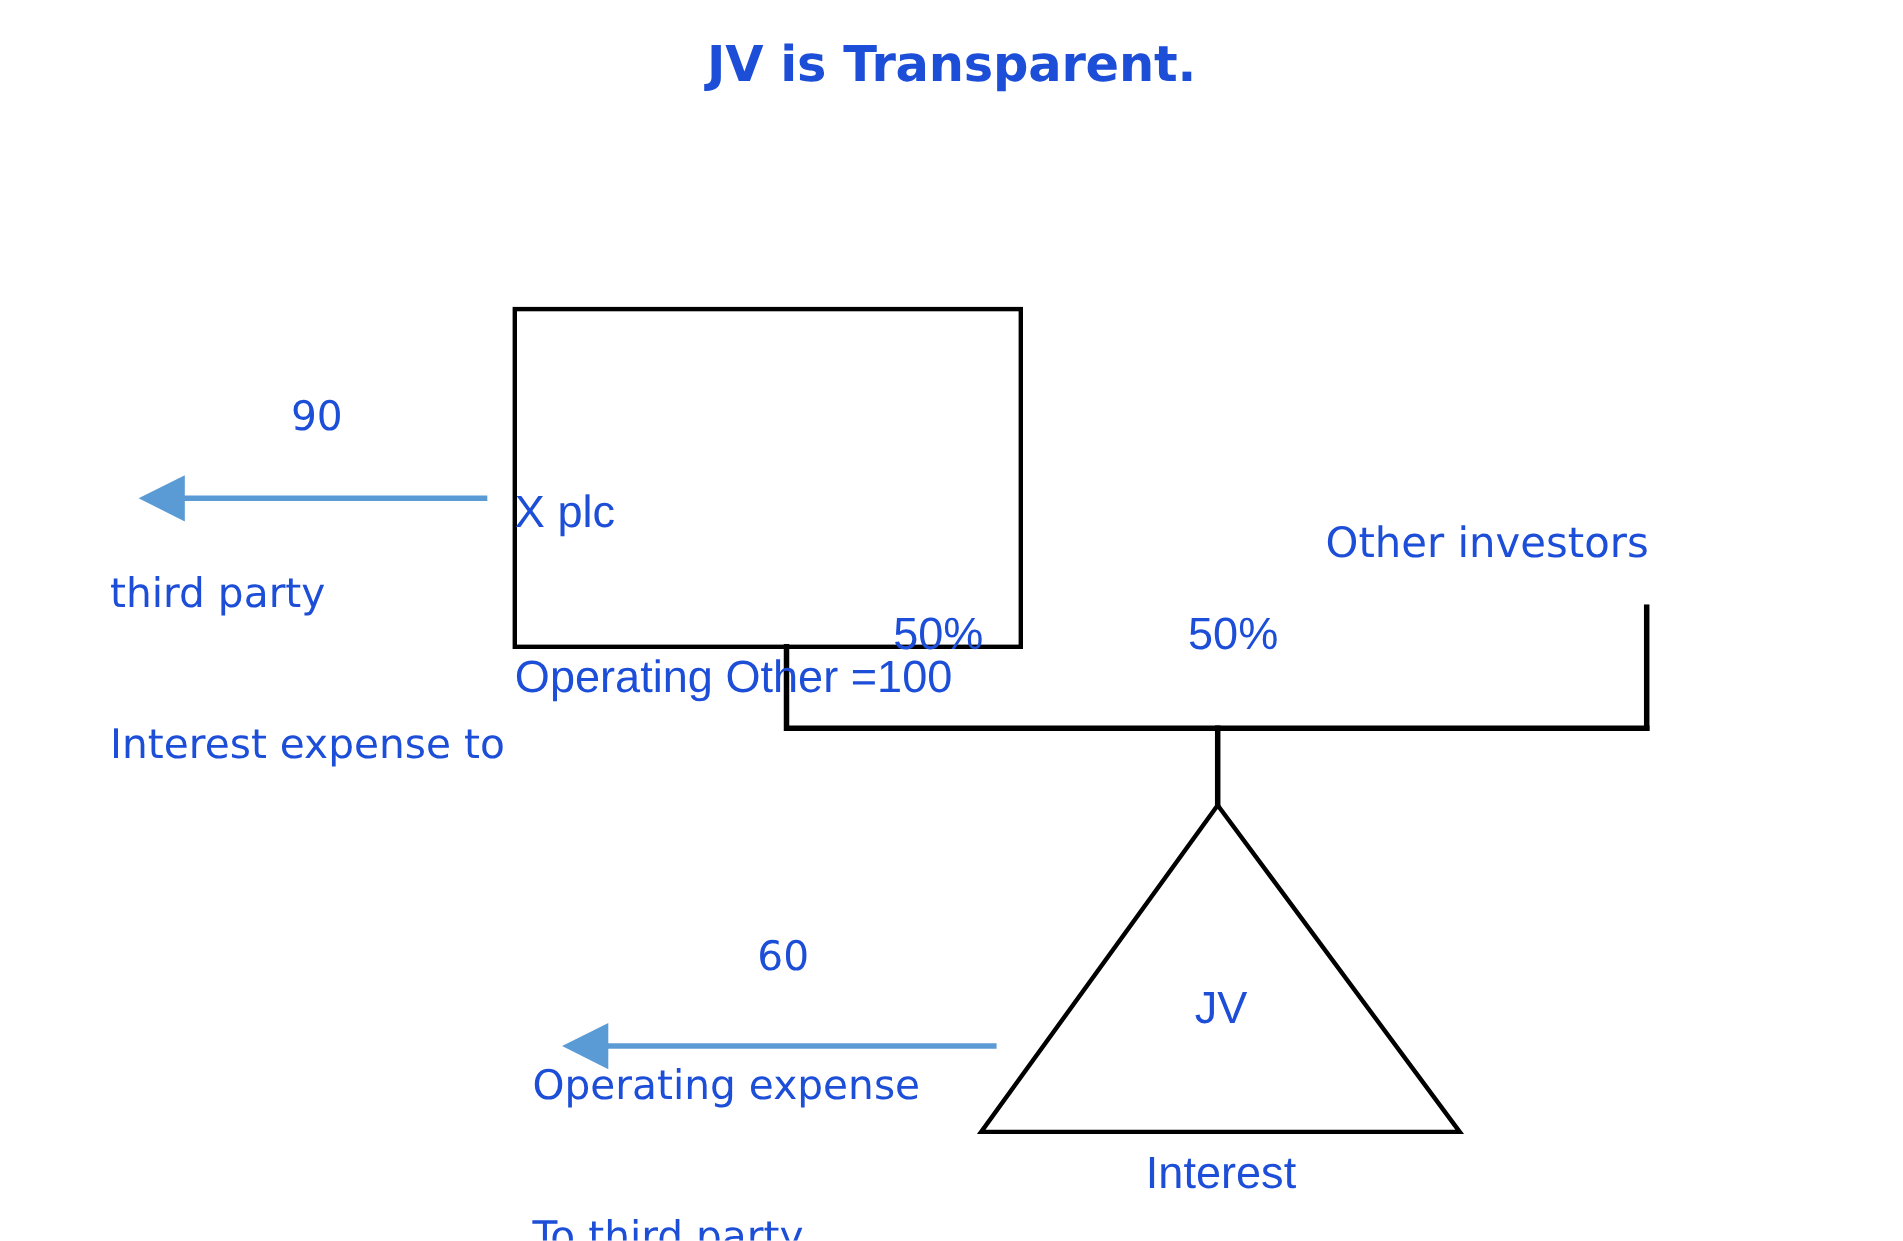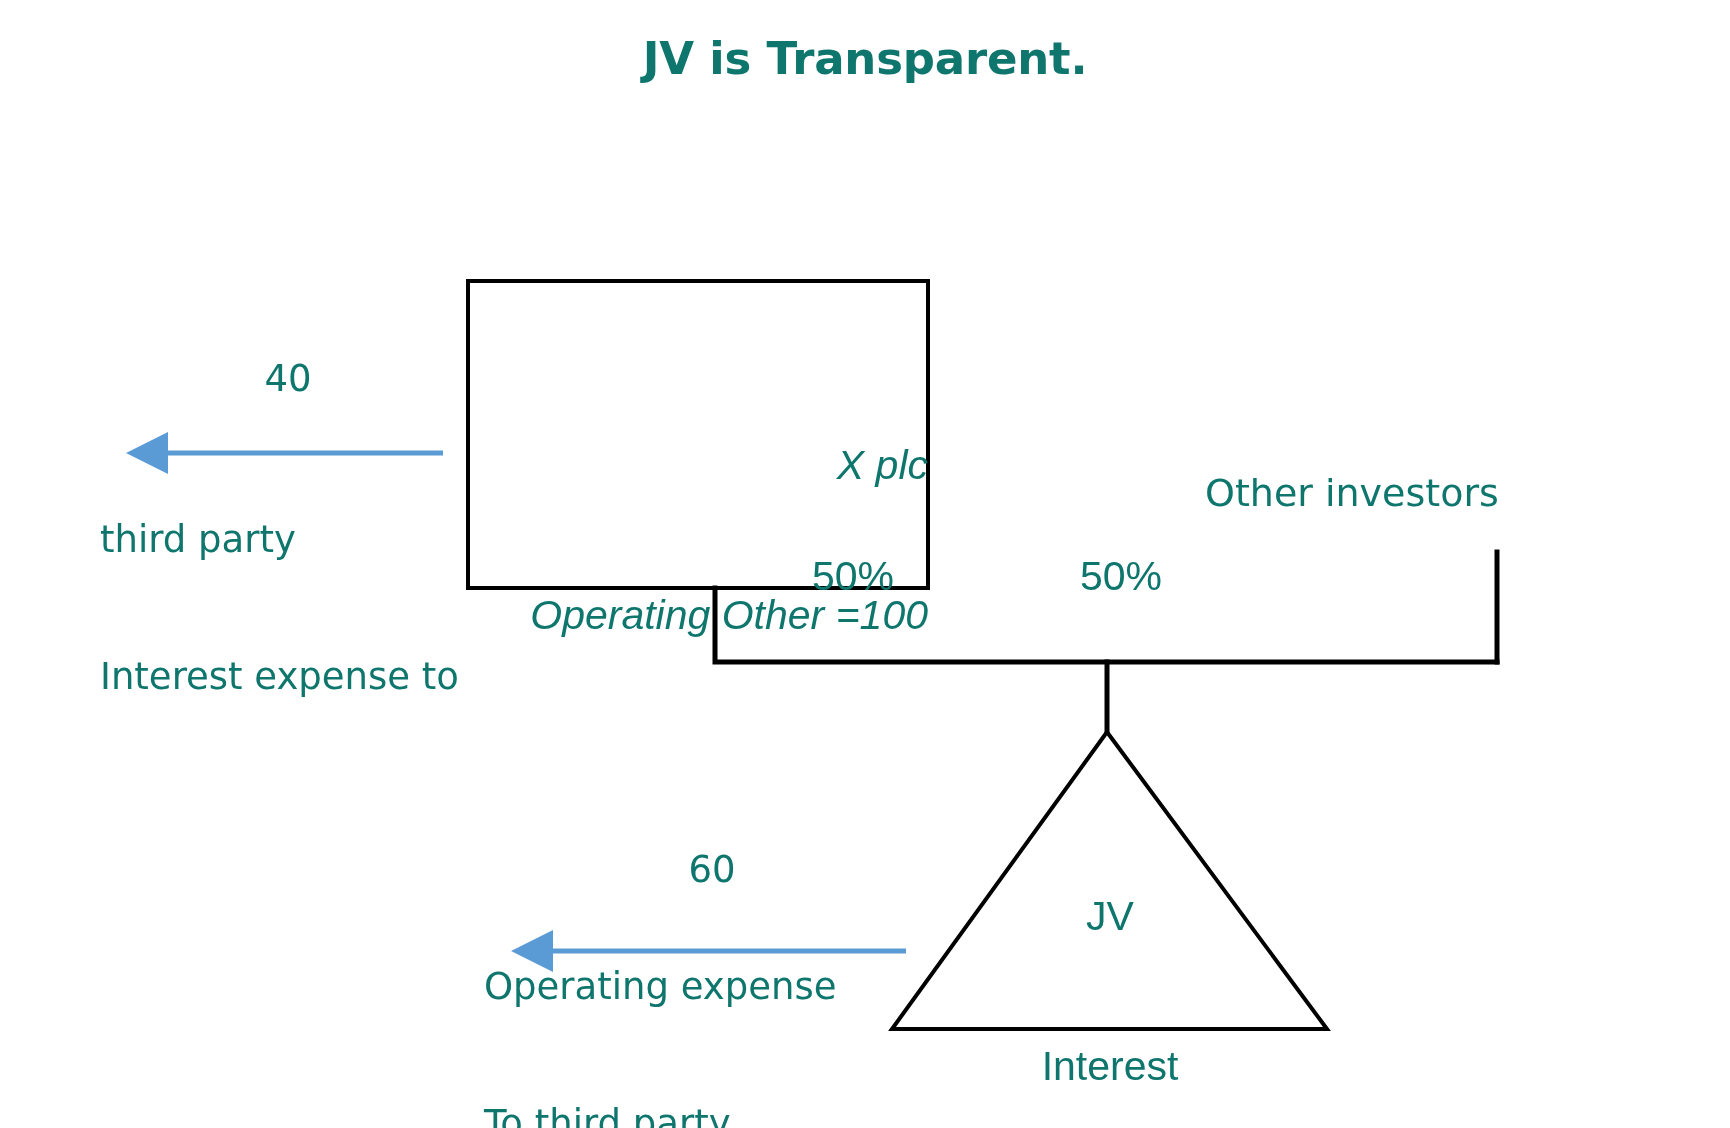--- a/index.html
+++ b/index.html
@@ -17,21 +17,21 @@
   }
   #diagram-svg {
     position: absolute;
     left: 0;
     top: 0;
     width: 1730px;
     height: 1128px;
   }
   .lbl {
     position: absolute;
-    color: #0f766e;
+    color: #1d4ed8;
     white-space: pre;
     line-height: 1.18;
   }
   
   .font-humanist { font-family: "DejaVu Sans", sans-serif; }
   
   .font-grotesk  { font-family: "Liberation Sans", sans-serif; }
 
   #page-title {
     left: 0;
@@ -40,24 +40,23 @@
     text-align: center;
     font-size: 45px;
     font-weight: bold;
     letter-spacing: -0.2px;
   }
 
   #xplc-text {
     left: 468px;
     top: 340px;
     width: 460px;
-    text-align: right;
+    text-align: left;
     font-size: 41px;
     line-height: 1.22;
-    font-style: italic;
   }
 
   #jv-text {
     left: 892px;
     top: 791px;
     width: 436px;
     text-align: center;
     font-size: 41px;
     line-height: 1.22;
   }
@@ -148,21 +147,21 @@
   <div class="lbl font-grotesk" id="pct-right">50%</div>
 
   <div class="lbl font-humanist" id="other-investors">Other investors</div>
 
   <div class="lbl font-grotesk" id="jv-text">
     <div>JV</div>
     <div>Interest</div>
     
   </div>
 
-  <div class="lbl font-humanist" id="arrow1-value">40</div>
+  <div class="lbl font-humanist" id="arrow1-value">90</div>
   <div class="lbl font-humanist" id="arrow1-caption">
     <div>third party</div>
     <div>Interest expense to</div>
   </div>
 
   <div class="lbl font-humanist" id="arrow2-value">60</div>
   <div class="lbl font-humanist" id="arrow2-caption">
     <div>Operating expense</div>
     <div>To third party</div>
   </div>

